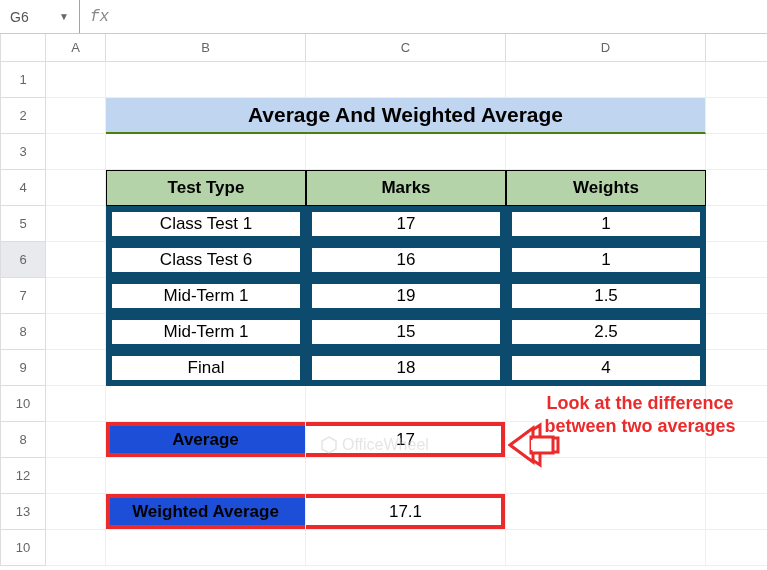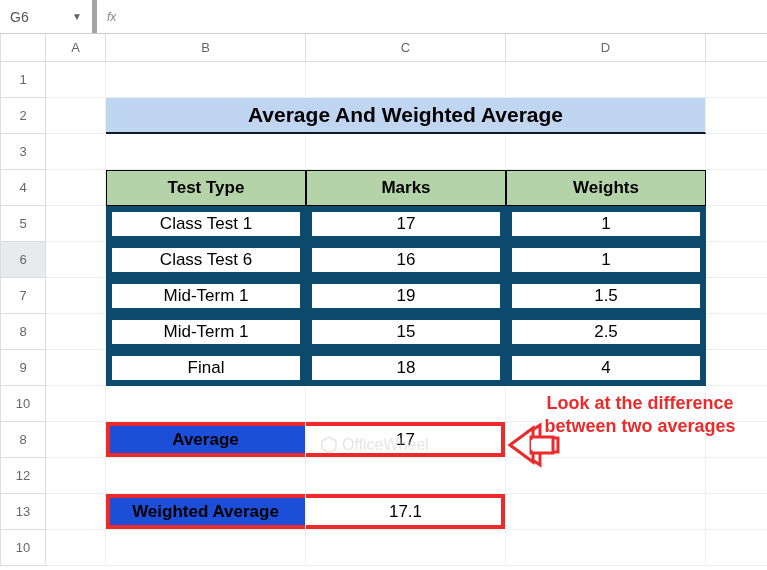--- a/index.html
+++ b/index.html
@@ -13,37 +13,37 @@
       position: relative;
     }
     .formula-bar {
       display: flex;
       align-items: center;
       height: 34px;
       border-bottom: 1px solid #ccc;
       background: #fff;
     }
     .name-box {
-      width: 97px;
+      width: 80px;
       padding: 0 10px;
       display: flex;
       align-items: center;
       justify-content: space-between;
-      border-right: 5px solid #a3a3a3;
+      border-right: 1px solid #a3a3a3;
       height: 100%;
     }
     .name-box-text { color: #555; font-size: 14px; }
     .dropdown-arrow { color: #666; font-size: 10px; }
     .fx {
       padding: 0 10px;
       display: flex;
       align-items: center;
       height: 100%;
     }
-    .fx-icon { font-style: italic; color: #888; font-size: 12px; font-family: Liberation Sans, sans-serif; }
+    .fx-icon { font-style: italic; color: #888; font-size: 16px; font-family: Liberation Mono, monospace; }
     .sheet {
       display: grid;
       grid-template-columns: 45px 60px 200px 200px 200px 62px;
       grid-template-rows: 28px repeat(14, 36px);
       border-left: 1px solid #ddd;
     }
     .col-header, .row-header, .corner {
       background: #fff;
       border-right: 1px solid #ddd;
       border-bottom: 1px solid #ddd;
@@ -61,21 +61,21 @@
       border-bottom: 1px solid #eee;
       display: flex;
       align-items: center;
       justify-content: center;
       font-size: 17px;
       color: #000;
       position: relative;
     }
     .title-row {
       background: #c0d5ef;
-      border-bottom: 2px solid #0f172a;
+      border-bottom: 2px solid #4d7c0f;
       font-weight: bold;
       font-size: 21px;
     }
     .title-row.first { border-left: none; }
     .tbl-header {
       background: #b5d3a9;
       font-weight: bold;
       border: 1px solid #000;
     }
     .tbl-cell {

